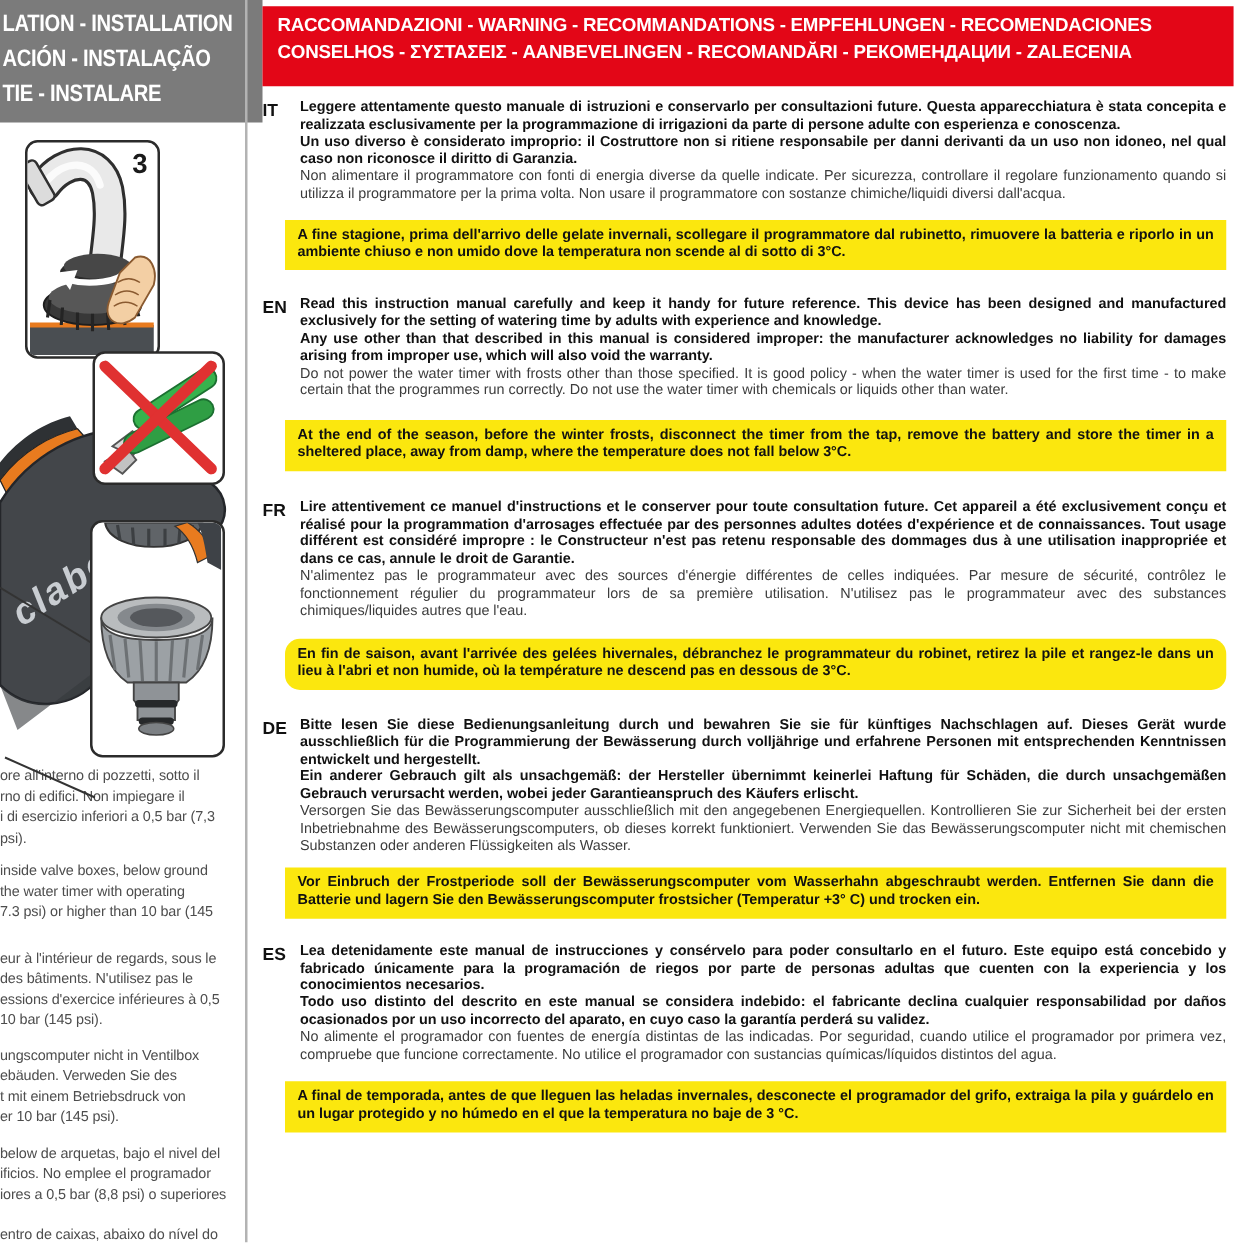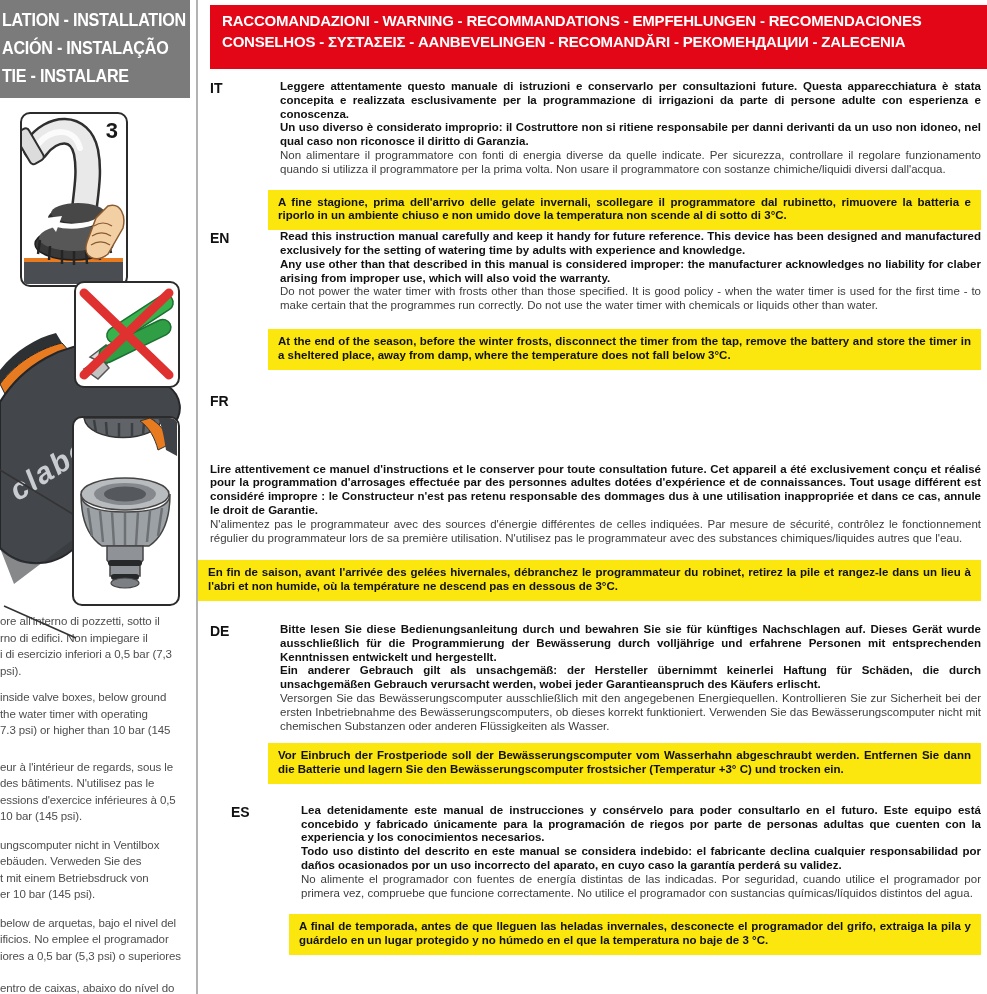--- a/index.html
+++ b/index.html
@@ -5,21 +5,21 @@
   html,body{margin:0;padding:0;}
   body{
     width:987px;height:994px;position:relative;overflow:hidden;
     background:#ffffff;
     font-family:"Liberation Sans", sans-serif;
     -webkit-font-smoothing:antialiased;
   }
   
   .left-col{position:absolute;left:0;top:0;width:190px;height:994px;}
   .gray-header{
-    position:absolute;left:0;top:0;width:190px;height:98px;
+    position:absolute;left:0;top:0;width:210px;height:98px;
     background:#7b7b7b;color:#ffffff;
     padding:6px 0 0 2px;box-sizing:border-box;
   }
   .gray-header .hline{
     font-size:19px;font-weight:bold;line-height:28px;white-space:nowrap;
     transform:scaleX(0.85);transform-origin:0 0;letter-spacing:-0.3px;
   }
   .divider{position:absolute;left:196px;top:0;width:2px;height:994px;background:#b3b3b3;}
   .panel{
     position:absolute;background:#ffffff;border:2.5px solid #2b2b2b;border-radius:10px;
@@ -44,21 +44,21 @@
   .gap10{height:10px;} .gap20{height:20px;} .gap12{height:12px;} .gap16{height:16px;}
   
   .right-col{position:absolute;left:210px;top:0;width:777px;height:994px;}
   .red-header{
     margin-top:5px;width:777px;height:64px;background:#e30617;color:#ffffff;
     box-sizing:border-box;padding:5px 0 0 12px;overflow:hidden;
   }
   .red-header .rline{
     font-size:15px;font-weight:bold;line-height:21px;white-space:nowrap;letter-spacing:-0.2px;
   }
-  .section{display:flex;gap:40px;}
+  .section{display:flex;}
   .lang-label{width:30px;flex:0 0 30px;font-size:14px;font-weight:bold;color:#111;padding-top:0;}
   .section-body{flex:1;padding-right:6px;}
   .section-body p{margin:0;text-align:justify;font-size:11.5px;line-height:13.8px;}
   .section-body p.b{font-weight:bold;color:#111;}
   .section-body p.r{font-weight:normal;color:#3c3c3c;}
   .section-body p:empty{display:none;}
   .warn{
     background:#fbe70e;color:#111;font-weight:bold;font-size:11.5px;line-height:13.8px;
     text-align:justify;padding:6px 10px 7px 10px;margin-left:-12px;
   }
@@ -204,21 +204,21 @@
     </div>
     <div class="gap12"></div>
     <div class="cutblock">
       <div class="cutline">
           <span>below de arquetas, bajo el nivel del</span>
         </div>
       <div class="cutline">
           <span>ificios. No emplee el programador</span>
         </div>
       <div class="cutline">
-          <span>iores a 0,5 bar (5,3 psi) o superiores</span>
+          <span>iores a 0,5 bar (8,8 psi) o superiores</span>
         </div>
     </div>
     <div class="gap16"></div>
     <div class="cutblock">
       <div class="cutline">
           <span>entro de caixas, abaixo do nível do</span>
         </div>
     </div>
   </div>
 </div>
@@ -235,51 +235,51 @@
   <div class="section" style="margin-top:11px;">
     <div class="lang-label">IT</div>
     <div class="section-body">
       <p class="b">Leggere attentamente questo manuale di istruzioni e conservarlo per consultazioni future. Questa apparecchiatura è stata concepita e realizzata esclusivamente per la programmazione di irrigazioni da parte di persone adulte con esperienza e conoscenza.</p>
       <p class="b">Un uso diverso è considerato improprio: il Costruttore non si ritiene responsabile per danni derivanti da un uso non idoneo, nel qual caso non riconosce il diritto di Garanzia.</p>
       <p class="r">Non alimentare il programmatore con fonti di energia diverse da quelle indicate. Per sicurezza, controllare il regolare funzionamento quando si utilizza il programmatore per la prima volta. Non usare il programmatore con sostanze chimiche/liquidi diversi dall'acqua.</p>
       <div class="warn" style="margin-top:13px;">A fine stagione, prima dell'arrivo delle gelate invernali, scollegare il programmatore dal rubinetto, rimuovere la batteria e riporlo in un ambiente chiuso e non umido dove la temperatura non scende al di sotto di 3°C.</div>
     </div>
   </div>
 
-  <div class="section" style="">
+  <div class="section" style="margin-top:21px;">
     <div class="lang-label">EN</div>
     <div class="section-body">
       <p class="b">Read this instruction manual carefully and keep it handy for future reference. This device has been designed and manufactured exclusively for the setting of watering time by adults with experience and knowledge.</p>
-      <p class="b">Any use other than that described in this manual is considered improper: the manufacturer acknowledges no liability for claber arising from improper use, which will also void the warranty.</p>
+      <p class="b">Any use other than that described in this manual is considered improper: the manufacturer acknowledges no liability for damages arising from improper use, which will also void the warranty.</p>
       <p class="r">Do not power the water timer with frosts other than those specified. It is good policy - when the water timer is used for the first time - to make certain that the programmes run correctly. Do not use the water timer with chemicals or liquids other than water.</p>
       <div class="warn" style="margin-top:16px;">At the end of the season, before the winter frosts, disconnect the timer from the tap, remove the battery and store the timer in a sheltered place, away from damp, where the temperature does not fall below 3°C.</div>
     </div>
   </div>
 
-  <div class="section" style="margin-top:23px;flex-direction:column;">
+  <div class="section" style="margin-top:23px;">
     <div class="lang-label">FR</div>
     <div class="section-body">
       <p class="b">Lire attentivement ce manuel d'instructions et le conserver pour toute consultation future. Cet appareil a été exclusivement conçu et réalisé pour la programmation d'arrosages effectuée par des personnes adultes dotées d'expérience et de connaissances. Tout usage différent est considéré impropre : le Constructeur n'est pas retenu responsable des dommages dus à une utilisation inappropriée et dans ce cas, annule le droit de Garantie.</p>
 
       <p class="r">N'alimentez pas le programmateur avec des sources d'énergie différentes de celles indiquées. Par mesure de sécurité, contrôlez le fonctionnement régulier du programmateur lors de sa première utilisation. N'utilisez pas le programmateur avec des substances chimiques/liquides autres que l'eau.</p>
-      <div class="warn" style="margin-top:15px;">En fin de saison, avant l'arrivée des gelées hivernales, débranchez le programmateur du robinet, retirez la pile et rangez-le dans un lieu à l'abri et non humide, où la température ne descend pas en dessous de 3°C.</div>
+      <div class="warn" style="margin-top:15px;border-radius:12px;">En fin de saison, avant l'arrivée des gelées hivernales, débranchez le programmateur du robinet, retirez la pile et rangez-le dans un lieu à l'abri et non humide, où la température ne descend pas en dessous de 3°C.</div>
     </div>
   </div>
 
   <div class="section" style="margin-top:22px;justify-content:space-between;">
     <div class="lang-label">DE</div>
     <div class="section-body">
       <p class="b">Bitte lesen Sie diese Bedienungsanleitung durch und bewahren Sie sie für künftiges Nachschlagen auf. Dieses Gerät wurde ausschließlich für die Programmierung der Bewässerung durch volljährige und erfahrene Personen mit entsprechenden Kenntnissen entwickelt und hergestellt.</p>
       <p class="b">Ein anderer Gebrauch gilt als unsachgemäß: der Hersteller übernimmt keinerlei Haftung für Schäden, die durch unsachgemäßen Gebrauch verursacht werden, wobei jeder Garantieanspruch des Käufers erlischt.</p>
       <p class="r">Versorgen Sie das Bewässerungscomputer ausschließlich mit den angegebenen Energiequellen. Kontrollieren Sie zur Sicherheit bei der ersten Inbetriebnahme des Bewässerungscomputers, ob dieses korrekt funktioniert. Verwenden Sie das Bewässerungscomputer nicht mit chemischen Substanzen oder anderen Flüssigkeiten als Wasser.</p>
       <div class="warn" style="margin-top:10px;">Vor Einbruch der Frostperiode soll der Bewässerungscomputer vom Wasserhahn abgeschraubt werden. Entfernen Sie dann die Batterie und lagern Sie den Bewässerungscomputer frostsicher (Temperatur +3° C) und trocken ein.</div>
     </div>
   </div>
 
-  <div class="section" style="margin-top:20px;margin-left:21px;">
+  <div class="section" style="margin-top:20px;">
     <div class="lang-label">ES</div>
     <div class="section-body">
       <p class="b">Lea detenidamente este manual de instrucciones y consérvelo para poder consultarlo en el futuro. Este equipo está concebido y fabricado únicamente para la programación de riegos por parte de personas adultas que cuenten con la experiencia y los conocimientos necesarios.</p>
       <p class="b">Todo uso distinto del descrito en este manual se considera indebido: el fabricante declina cualquier responsabilidad por daños ocasionados por un uso incorrecto del aparato, en cuyo caso la garantía perderá su validez.</p>
       <p class="r">No alimente el programador con fuentes de energía distintas de las indicadas. Por seguridad, cuando utilice el programador por primera vez, compruebe que funcione correctamente. No utilice el programador con sustancias químicas/líquidos distintos del agua.</p>
       <div class="warn" style="margin-top:14px;">A final de temporada, antes de que lleguen las heladas invernales, desconecte el programador del grifo, extraiga la pila y guárdelo en un lugar protegido y no húmedo en el que la temperatura no baje de 3 °C.</div>
     </div>
   </div>
 
 </div>

